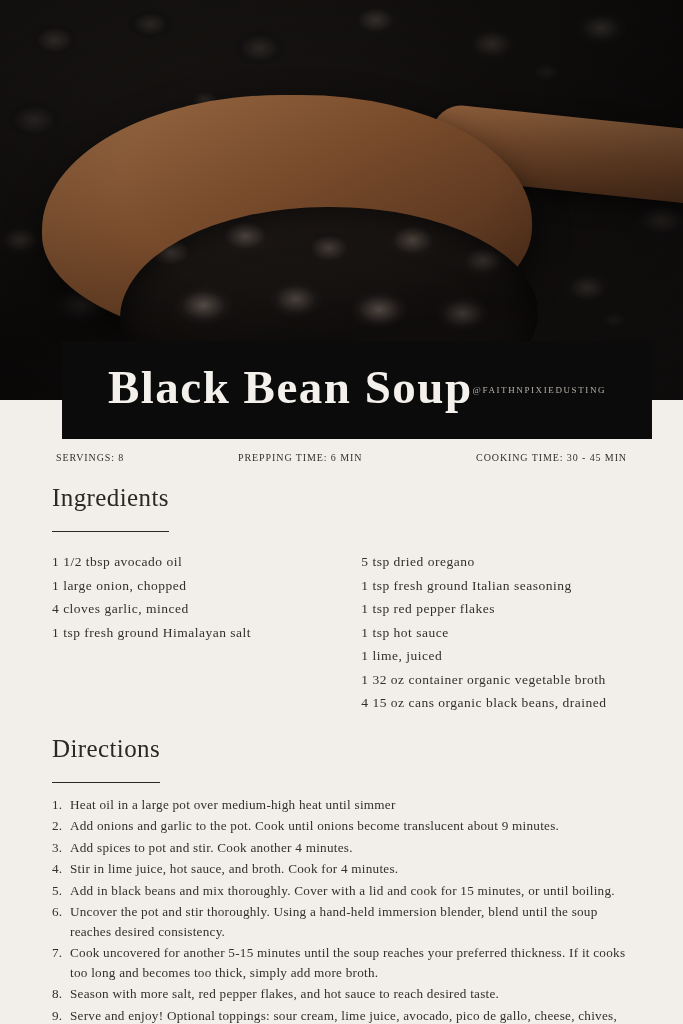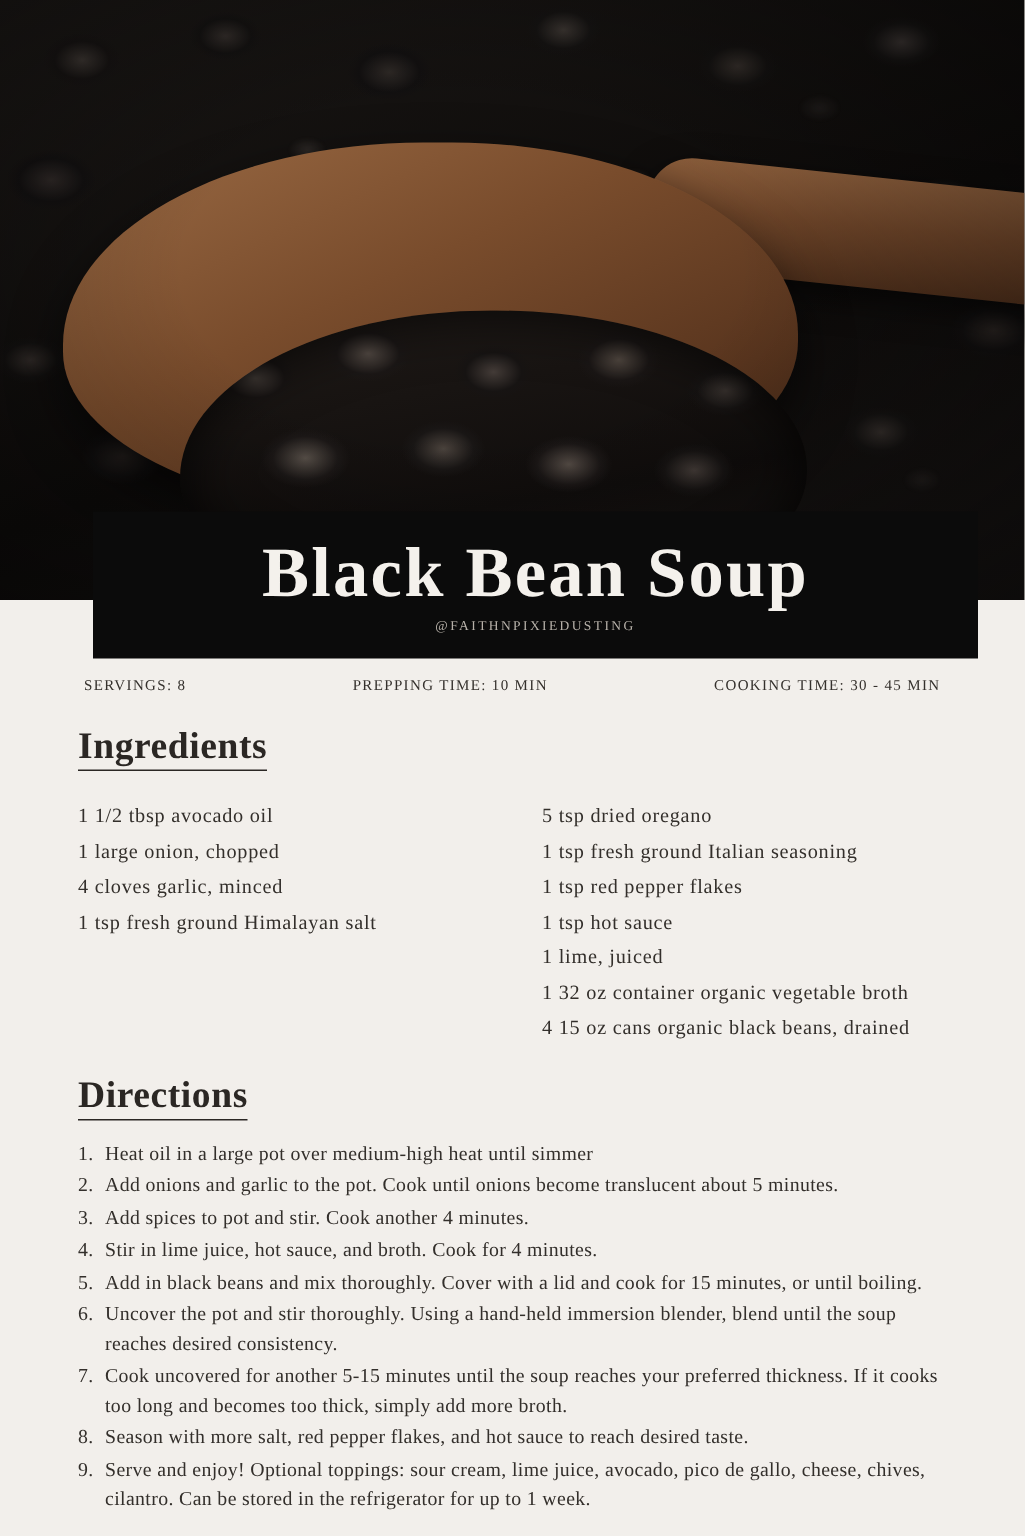--- a/index.html
+++ b/index.html
@@ -121,21 +121,20 @@
 
   
   .title-band {
     position: absolute;
     left: 62px;
     top: 341px;
     width: 590px;
     height: 98px;
     background: #0b0b0b;
     display: flex;
-    flex-direction: column;
     align-items: center;
     justify-content: center;
   }
   .recipe-title {
     font-family: "Liberation Serif", serif;
     font-weight: 700;
     font-size: 47px;
     letter-spacing: 1.5px;
     color: #f4f1ec;
     line-height: 1;
@@ -171,26 +170,26 @@
     position: absolute;
     left: 0;
     top: 484px;
     width: 683px;
     padding: 0 52px;
     box-sizing: border-box;
   }
   .section-heading {
     font-family: "Liberation Serif", serif;
     font-size: 25px;
-    font-weight: 700;
+    font-weight: 400;
     letter-spacing: .4px;
     color: #2b2724;
     display: inline-block;
     border-bottom: 1.4px solid #2b2724;
-    padding-bottom: 1px;
+    padding-bottom: 19px;
     margin: 0;
   }
   .ingredients-cols {
     display: flex;
     margin-top: 18px;
     gap: 12px;
   }
   .col {
     width: 50%;
     box-sizing: border-box;
@@ -243,21 +242,21 @@
     <div class="photo-vignette"></div>
   </div>
 
   <div class="title-band">
     <h1 class="recipe-title">Black Bean Soup</h1>
     <div class="handle">@FAITHNPIXIEDUSTING</div>
   </div>
 
   <div class="meta-row">
     <span class="meta-item">SERVINGS: 8</span>
-    <span class="meta-item">PREPPING TIME: 10 MIN</span>
+    <span class="meta-item">PREPPING TIME: 6 MIN</span>
     <span class="meta-item">COOKING TIME: 30 - 45  MIN</span>
   </div>
 
   <div class="body-wrap">
 
     <h2 class="section-heading">Ingredients</h2>
 
     <div class="ingredients-cols">
       <div class="col left">
         <div class="ing-item">1 1/2 tbsp avocado oil</div>
@@ -273,21 +272,21 @@
         <div class="ing-item">1 lime, juiced</div>
         <div class="ing-item">1 32 oz container organic vegetable broth</div>
         <div class="ing-item">4 15 oz cans organic black beans, drained</div>
       </div>
     </div>
 
     <h2 class="section-heading directions-head">Directions</h2>
 
     <ol class="dir-list">
       <li class="dir-item">Heat oil in a large pot over medium-high heat until simmer</li>
-      <li class="dir-item">Add onions and garlic to the pot. Cook until onions become translucent about 5 minutes.</li>
+      <li class="dir-item">Add onions and garlic to the pot. Cook until onions become translucent about 9 minutes.</li>
       <li class="dir-item">Add spices to pot and stir. Cook another 4 minutes.</li>
       <li class="dir-item">Stir in lime juice, hot sauce, and broth. Cook for 4 minutes.</li>
       <li class="dir-item">Add in black beans and mix thoroughly. Cover with a lid and cook for 15 minutes, or until boiling.</li>
       <li class="dir-item">Uncover the pot and stir thoroughly. Using a hand-held immersion blender, blend until the soup reaches desired consistency.</li>
       <li class="dir-item">Cook uncovered for another 5-15 minutes until the soup reaches your preferred thickness. If it cooks too long and becomes too thick, simply add more broth.</li>
       <li class="dir-item">Season with more salt, red pepper flakes, and hot sauce to reach desired taste.</li>
       <li class="dir-item">Serve and enjoy! Optional toppings: sour cream, lime juice, avocado, pico de gallo, cheese, chives, cilantro. Can be stored in the refrigerator for up to 1 week.</li>
     </ol>
 
   </div>

